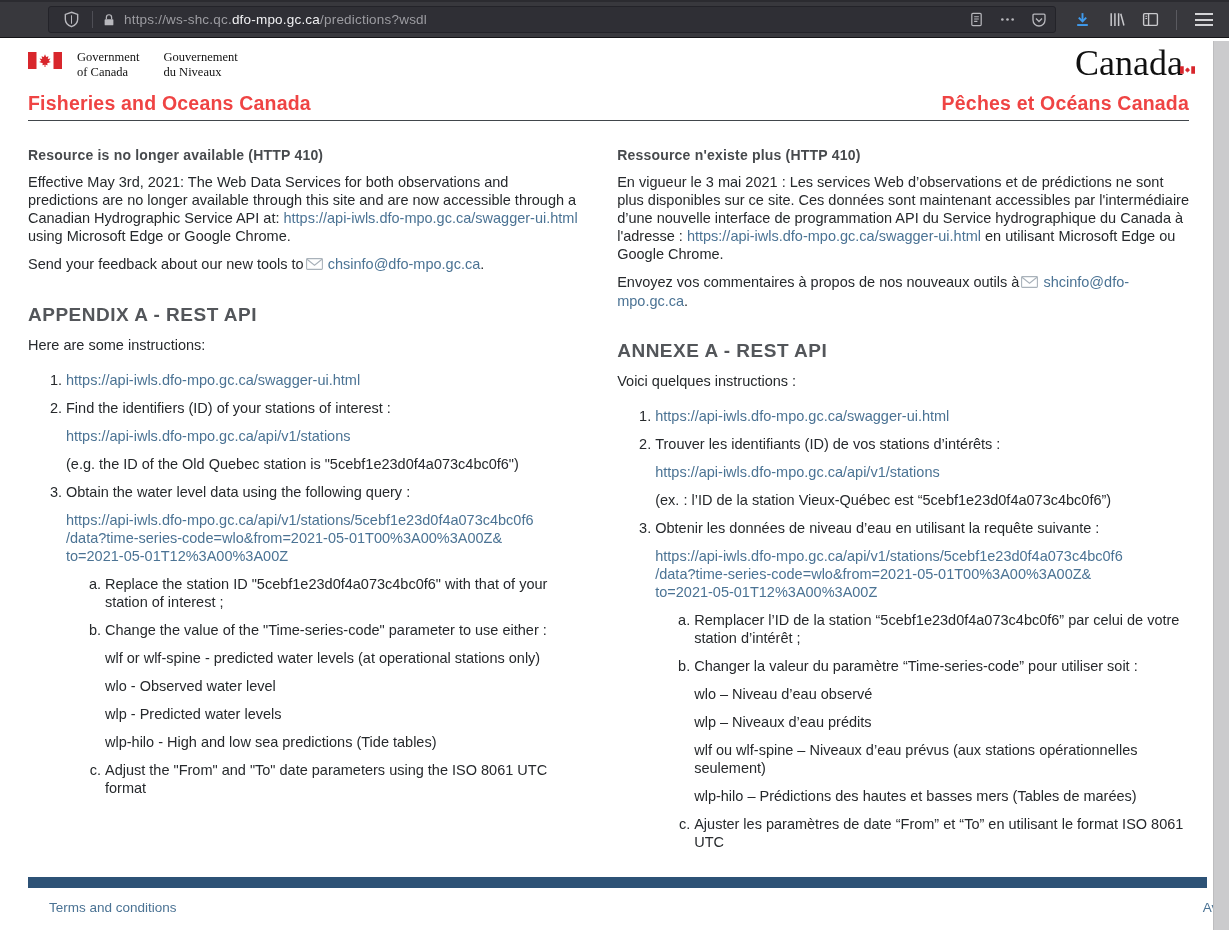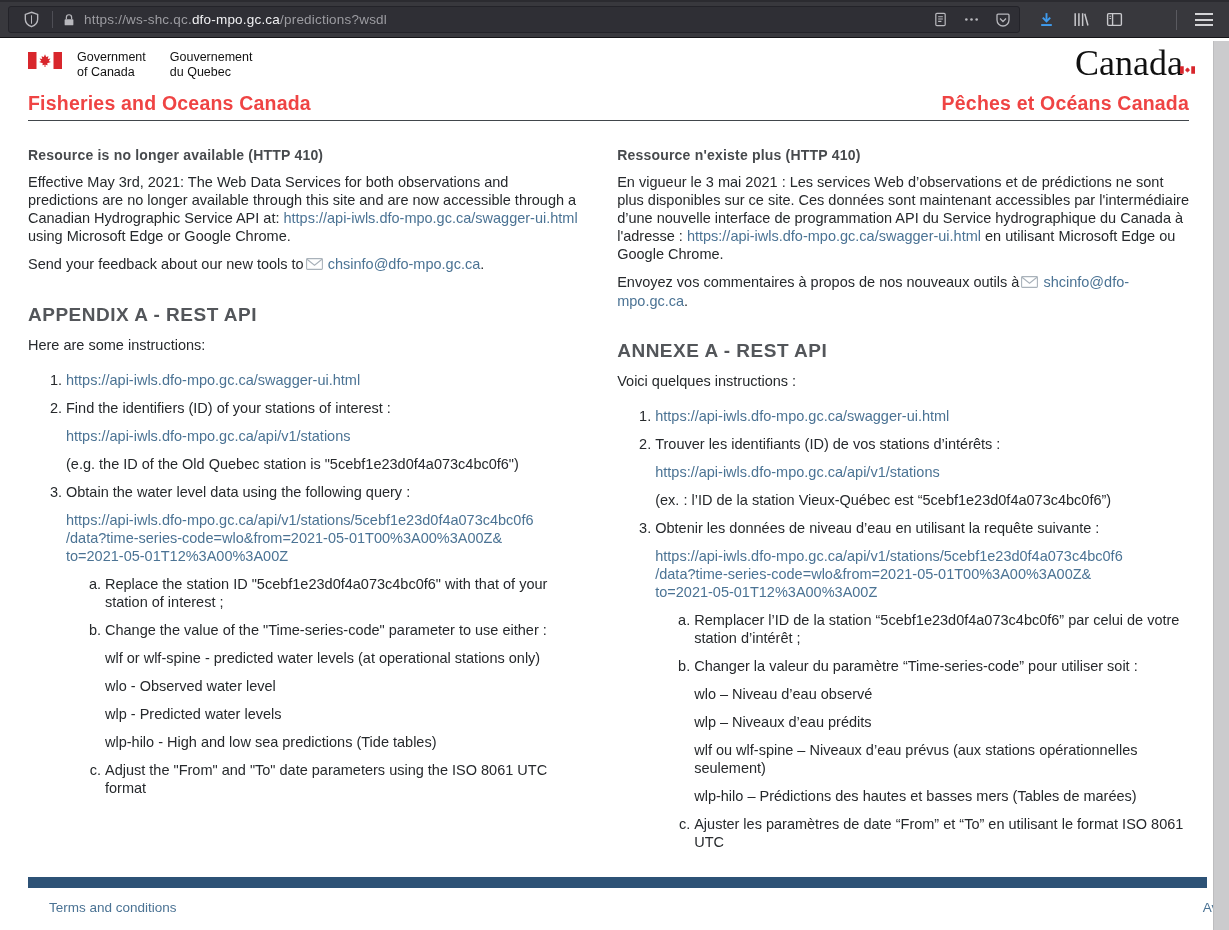--- a/index.html
+++ b/index.html
@@ -9,21 +9,21 @@
     font-family:"Liberation Sans","DejaVu Sans",sans-serif;
   }
 
   
   .chrome {
     height:38px; background:#38383d; border-top:2px solid #2b2b30; border-bottom:1px solid #141417;
     display:flex; align-items:center; padding:0 10px 0 8px;
   }
   .urlbar {
     width:1012px; height:27px; background:#2f2f35; border:1px solid #232329; border-radius:3px;
-    display:flex; align-items:center; padding:0 8px; color:#9c9ca1;
+    display:flex; align-items:center; padding:0 8px; color:#9c9ca1;margin-left:40px;
   }
   .chrome svg { display:block; }
   .urlbar .vsep { width:1px; height:17px; background:#4e4e55; margin:0 9px 0 7px; }
   .url-text { font-size:13.5px; letter-spacing:0.2px; margin-left:8px; white-space:nowrap; color:#9c9ca1; }
   .url-text .domain { color:#f1f1f3; }
   .urlbar-right { margin-left:auto; display:flex; align-items:center; gap:16px; }
   .tool-btn { width:28px; height:28px; display:flex; align-items:center; justify-content:center; }
   .toolbar-icons { display:flex; align-items:center; margin-left:12px; gap:6px; }
   .chrome-spacer { flex:1; }
   .chrome-sep { width:1px; height:20px; background:#5a5a60; margin:0 12px; }
@@ -34,21 +34,21 @@
   .scrollbar {
     position:absolute; top:41px; right:0; width:16px; height:889px;
     background:#cbcbcd; border-left:1px solid #bdbdbf;
   }
 
   
   .page { position:relative; height:889px; padding:12px 24px 0 28px; width:1213px; }
 
   .fip-row { display:flex; align-items:flex-start; }
   .fip-flag { margin-top:2px; }
-  .fip-text { display:flex; gap:24px; margin-left:15px; font-size:12.5px; line-height:15px; color:#111; }
+  .fip-text { display:flex; gap:24px; margin-left:15px; font-size:12.5px; line-height:15px; color:#111;font-family:Liberation Serif, serif; }
   .wordmark { margin-left:auto; position:relative; font-family:"Liberation Serif","DejaVu Serif",serif; font-size:36px; line-height:34px; color:#111; padding-right:6px; margin-top:-4px; }
   .wordmark-flag { position:absolute; top:-1px; right:-6px; }
 
   .dept-row { display:flex; justify-content:space-between; margin-top:12px; }
   .dept { font-size:19.5px; font-weight:bold; color:#ef4444; letter-spacing:0.2px; }
   .head-rule { border:none; border-top:1px solid #41464b; margin:5px 0 0 0; }
 
   
   .cols { display:flex; }
   .col-en { width:562px; }
@@ -155,21 +155,21 @@
         <polygon fill="#d8262c" points="32,4 34.2,9.5 38.5,7.8 37.2,13.2 42.2,12.4 39,16.8 43.2,18.9 36.2,21.3 36.9,24.8 32.9,23.8 32.9,28 31.1,28 31.1,23.8 27.1,24.8 27.8,21.3 20.8,18.9 25,16.8 21.8,12.4 26.8,13.2 25.5,7.8 29.8,9.5"></polygon>
       </svg>
     </span>
     <div class="fip-text">
       <div>
         <div>Government</div>
         <div>of Canada</div>
       </div>
       <div>
         <div>Gouvernement</div>
-        <div>du Quebec</div>
+        <div>du Niveaux</div>
       </div>
     </div>
     <div class="wordmark">
       <span>Canada</span>
       <span class="wordmark-flag">
         <svg width="15" height="8" viewBox="0 0 64 32">
           <rect x="0" y="0" width="16" height="32" fill="#d8262c"></rect>
           <rect x="48" y="0" width="16" height="32" fill="#d8262c"></rect>
           <polygon fill="#d8262c" points="32,4 34.2,9.5 38.5,7.8 37.2,13.2 42.2,12.4 39,16.8 43.2,18.9 36.2,21.3 36.9,24.8 32.9,23.8 32.9,28 31.1,28 31.1,23.8 27.1,24.8 27.8,21.3 20.8,18.9 25,16.8 21.8,12.4 26.8,13.2 25.5,7.8 29.8,9.5"></polygon>
         </svg>

